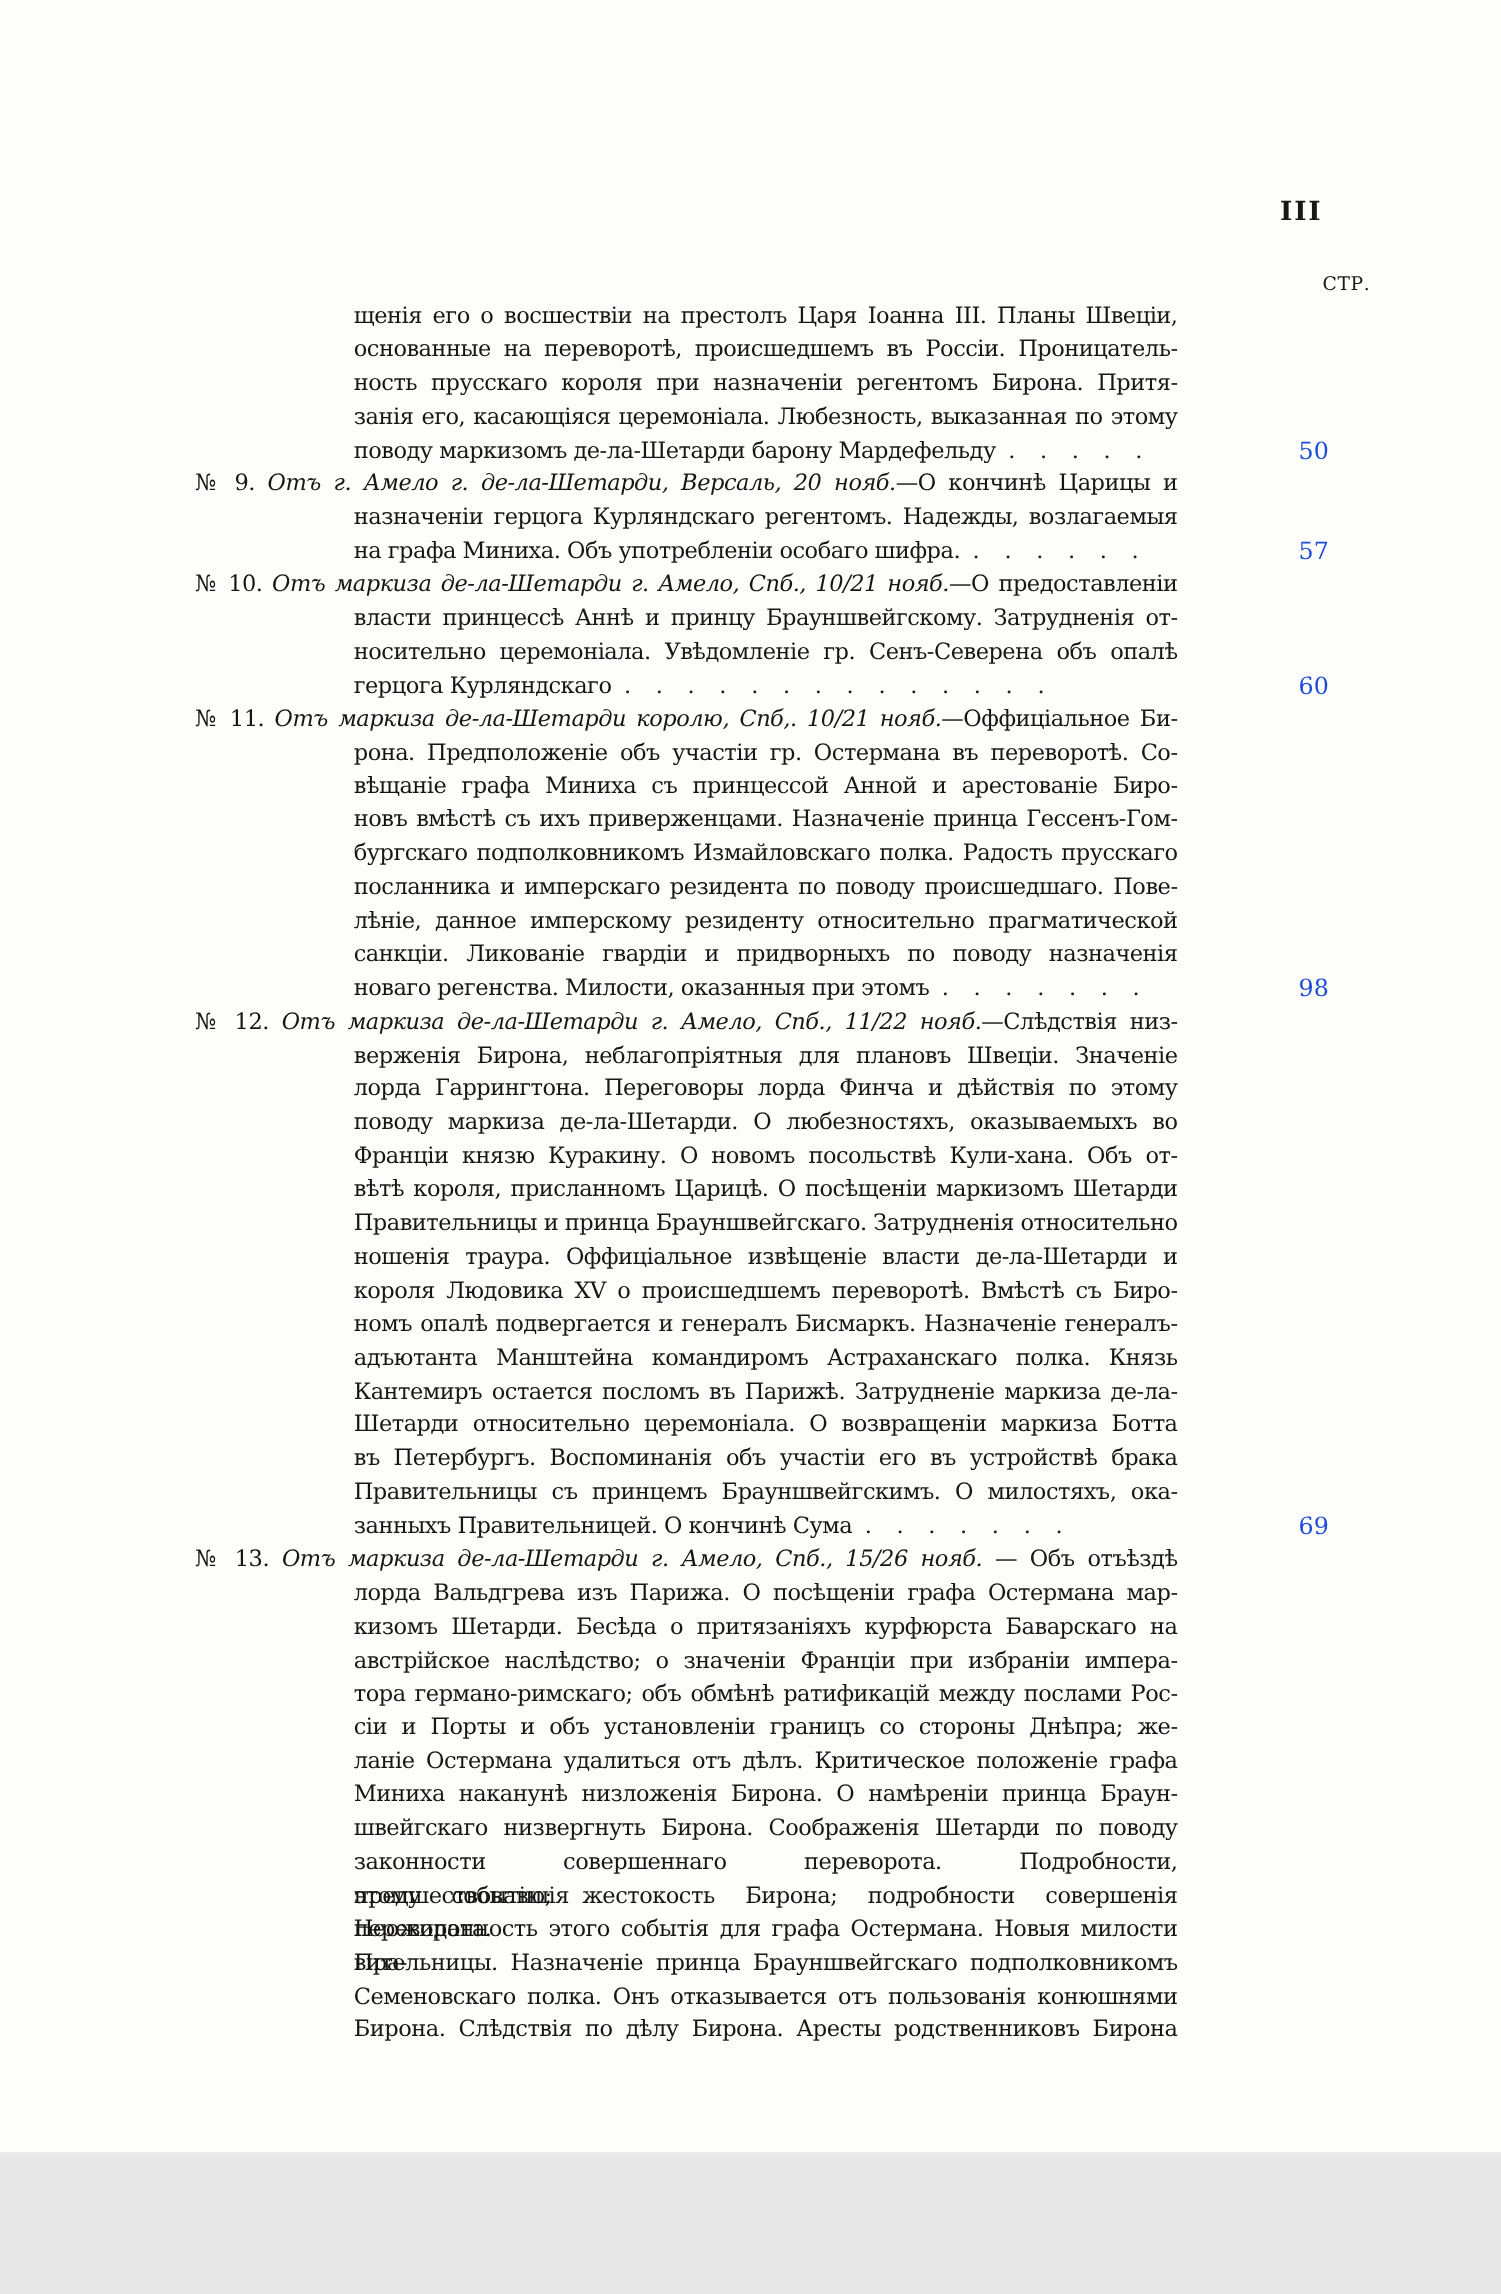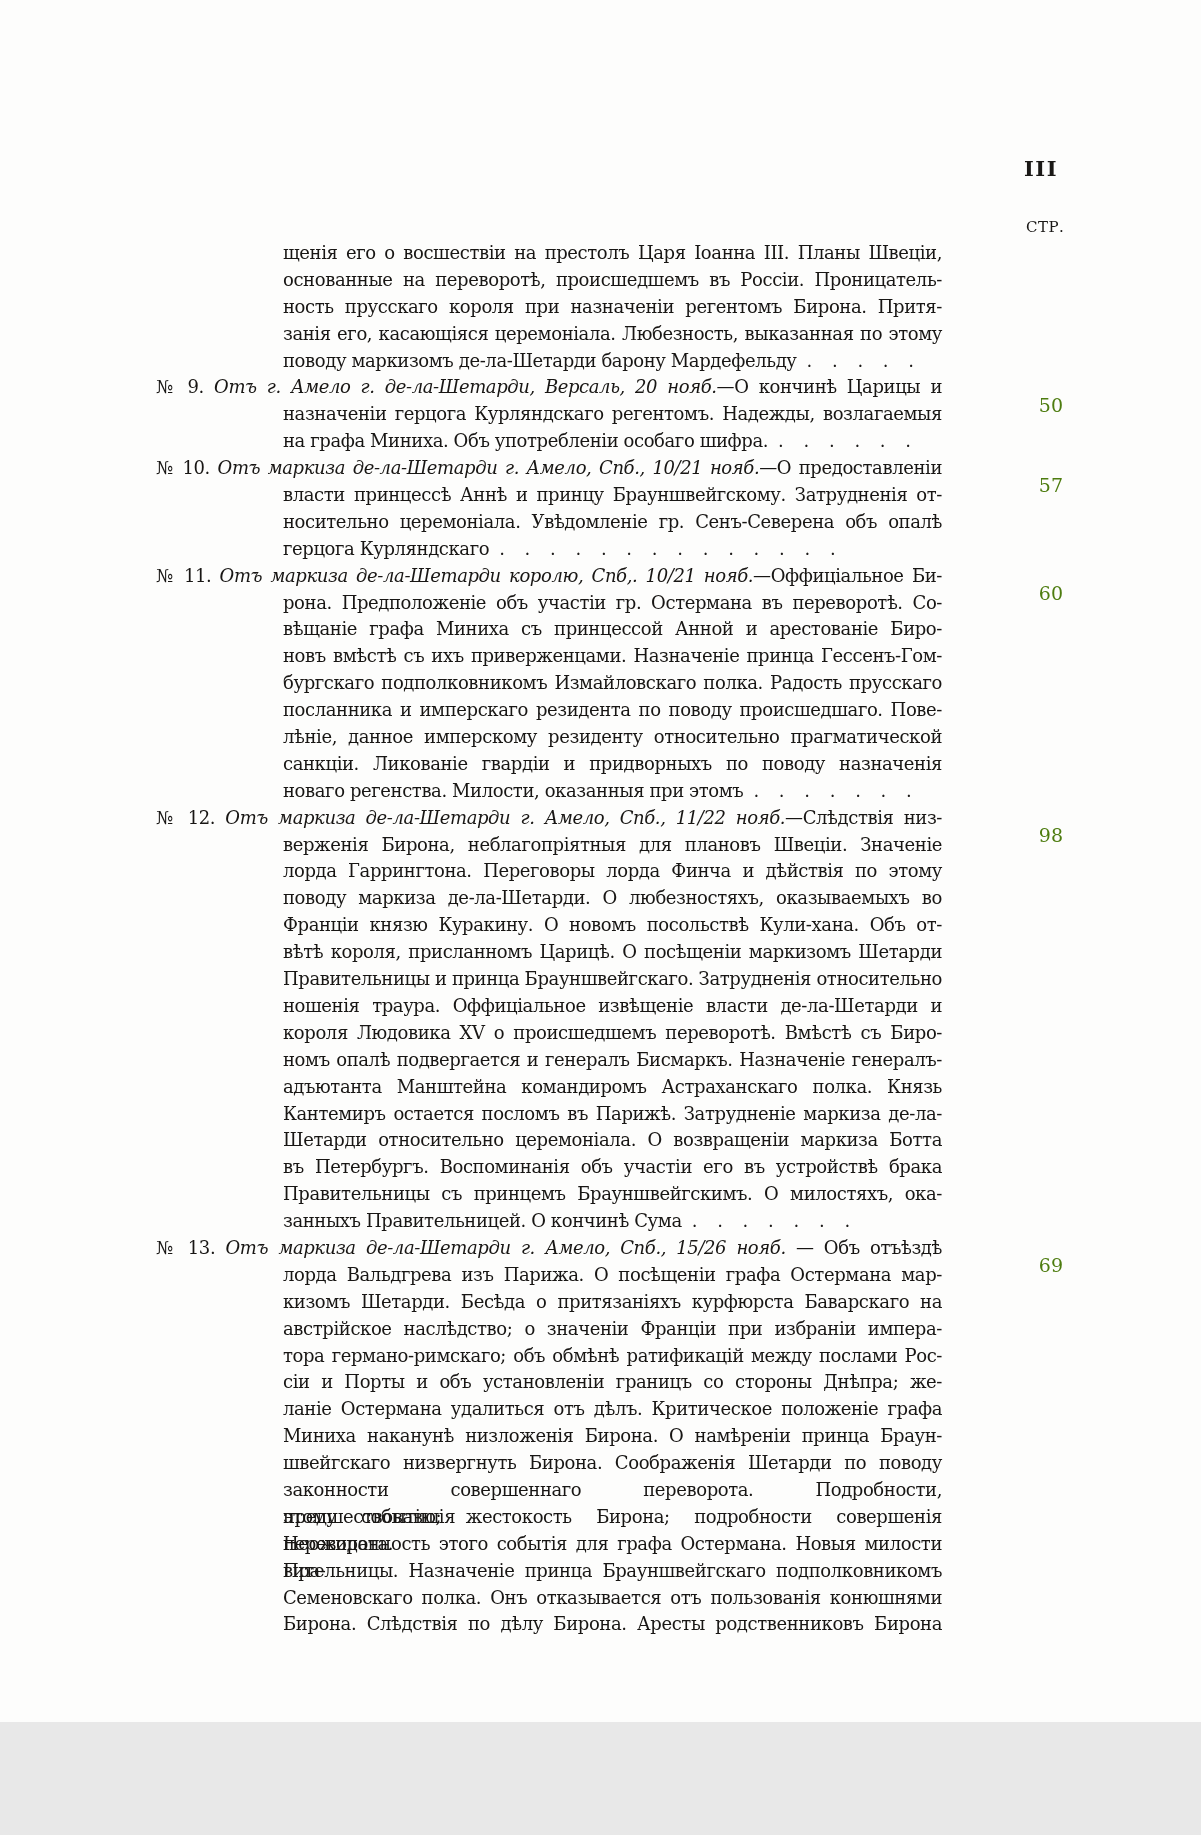--- a/index.html
+++ b/index.html
@@ -5,37 +5,37 @@
   html,body{margin:0;padding:0;background:#e8e8e8;}
   .sheet{
     position:relative;width:1201px;height:1722px;background:#fdfdfc;
     font-family:"DejaVu Serif","Liberation Serif",serif;color:#181614;overflow:hidden;
   }
   .folio{
     position:absolute;left:1024px;top:156px;font-size:21px;font-weight:bold;
     letter-spacing:1.5px;color:#1a1816;
   }
   .strlabel{
-    position:absolute;left:1026px;top:218px;font-size:15px;letter-spacing:0.5px;color:#1a1816;
+    position:absolute;left:1058px;top:218px;font-size:15px;letter-spacing:0.5px;color:#1a1816;
   }
   .toc{position:absolute;left:156px;top:240px;width:907px;}
   .entry{margin:0;padding:0;}
   .line{
     position:relative;height:26.9px;line-height:26.9px;font-size:18px;
     letter-spacing:-0.4px;padding-right:121px;
     text-align:justify;text-align-last:justify;white-space:normal;
   }
   .line.body{padding-left:127px;}
   .line.hang{padding-left:0;}
   .line.last{text-align:right;text-align-last:left;}
   .it{font-style:italic;}
   .num{font-style:normal;}
   .dots{letter-spacing:7px;margin-left:10px;white-space:nowrap;color:#1d1b19;}
   .pagenum{
-    position:absolute;right:0;top:0;letter-spacing:0;font-size:19px;color:#4d7c0f;margin-top:44px;
+    position:absolute;right:0;top:0;letter-spacing:0;font-size:19px;color:#1d4ed8;
   }
   .watermark{
     position:absolute;left:775px;top:1766px;
     font-family:"DejaVu Sans","Liberation Sans",sans-serif;
     font-size:22px;font-weight:bold;color:#8e9296;letter-spacing:0.2px;
   }
 </style>
 </head>
 <body>
 

